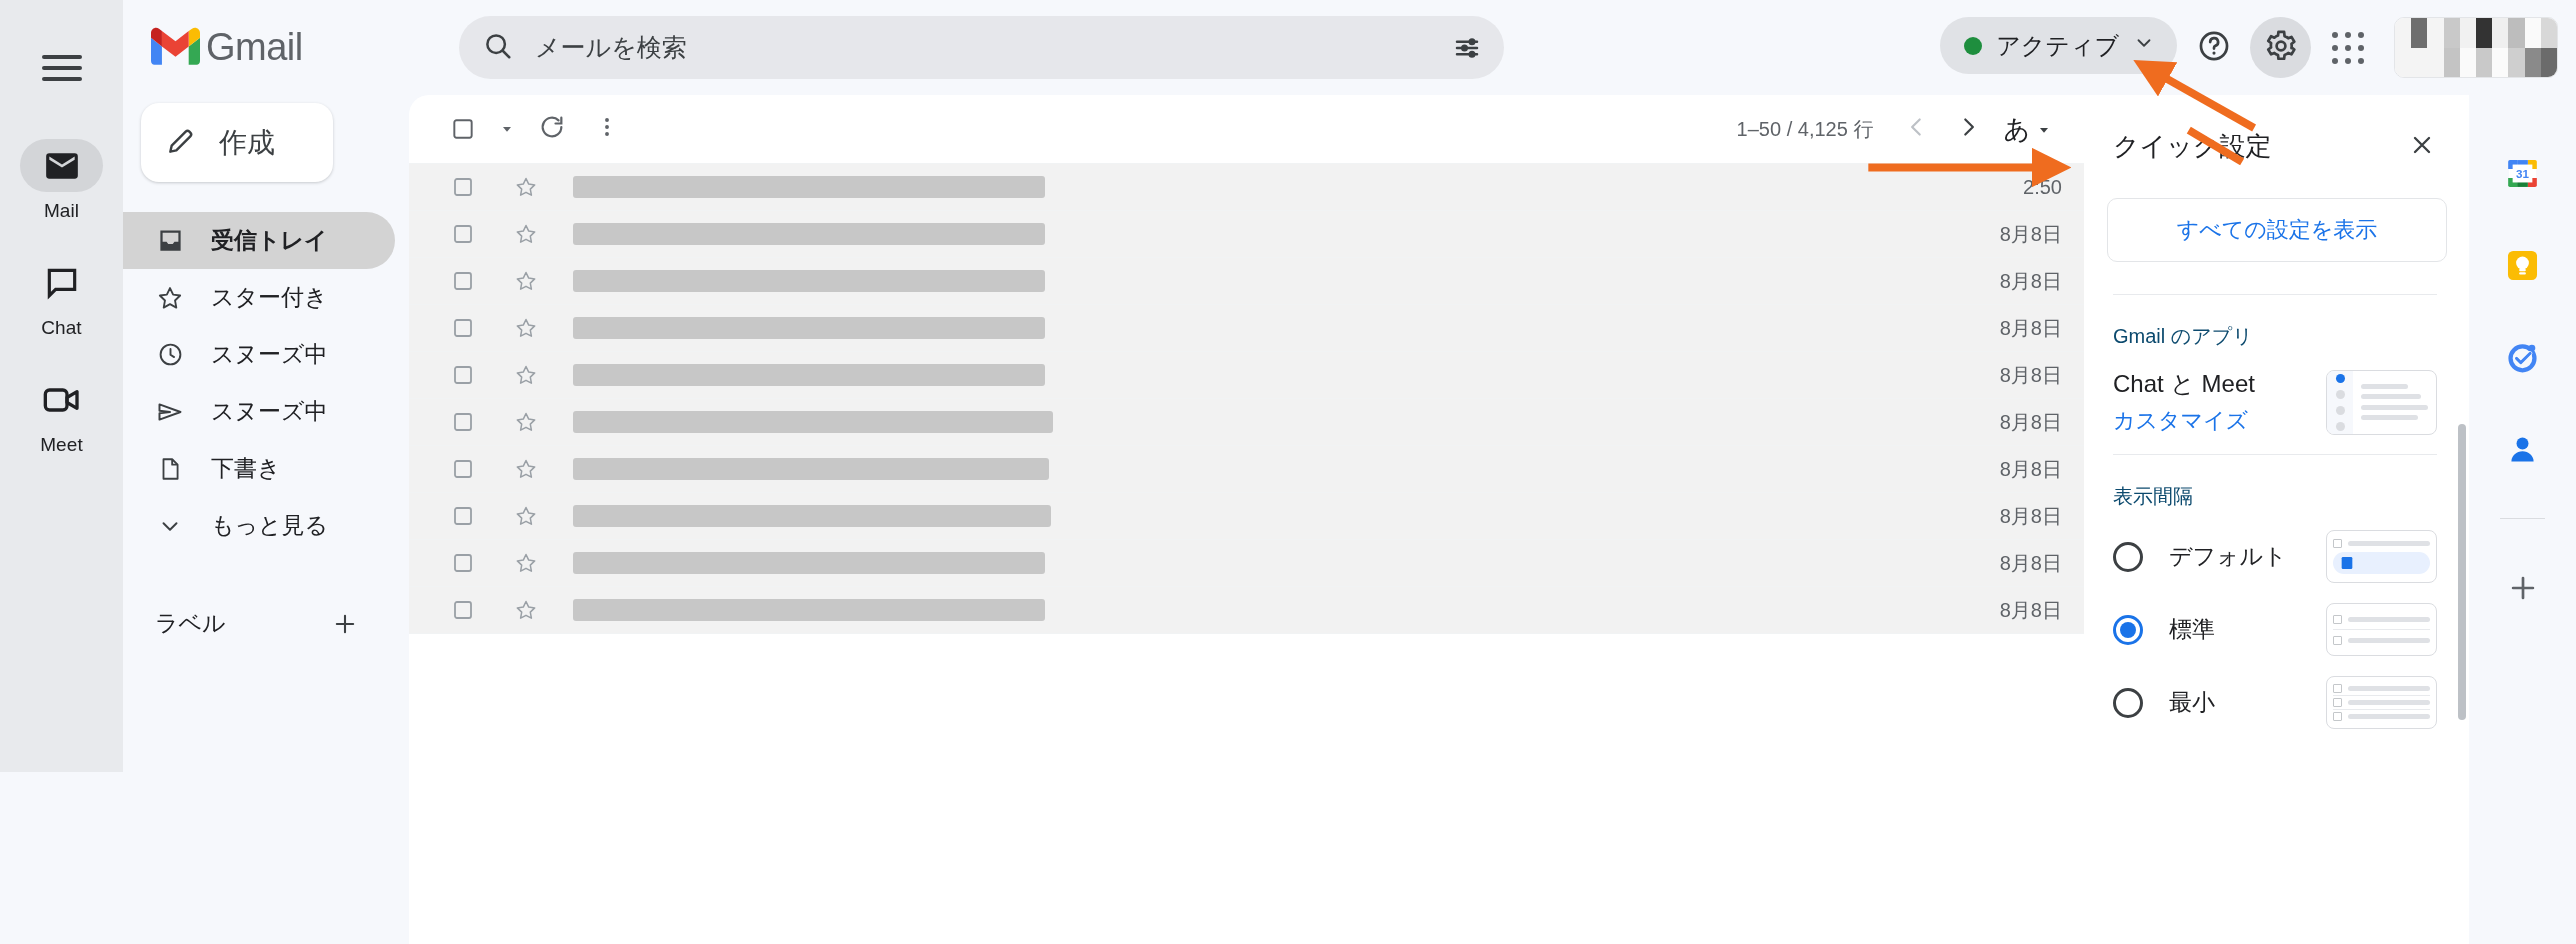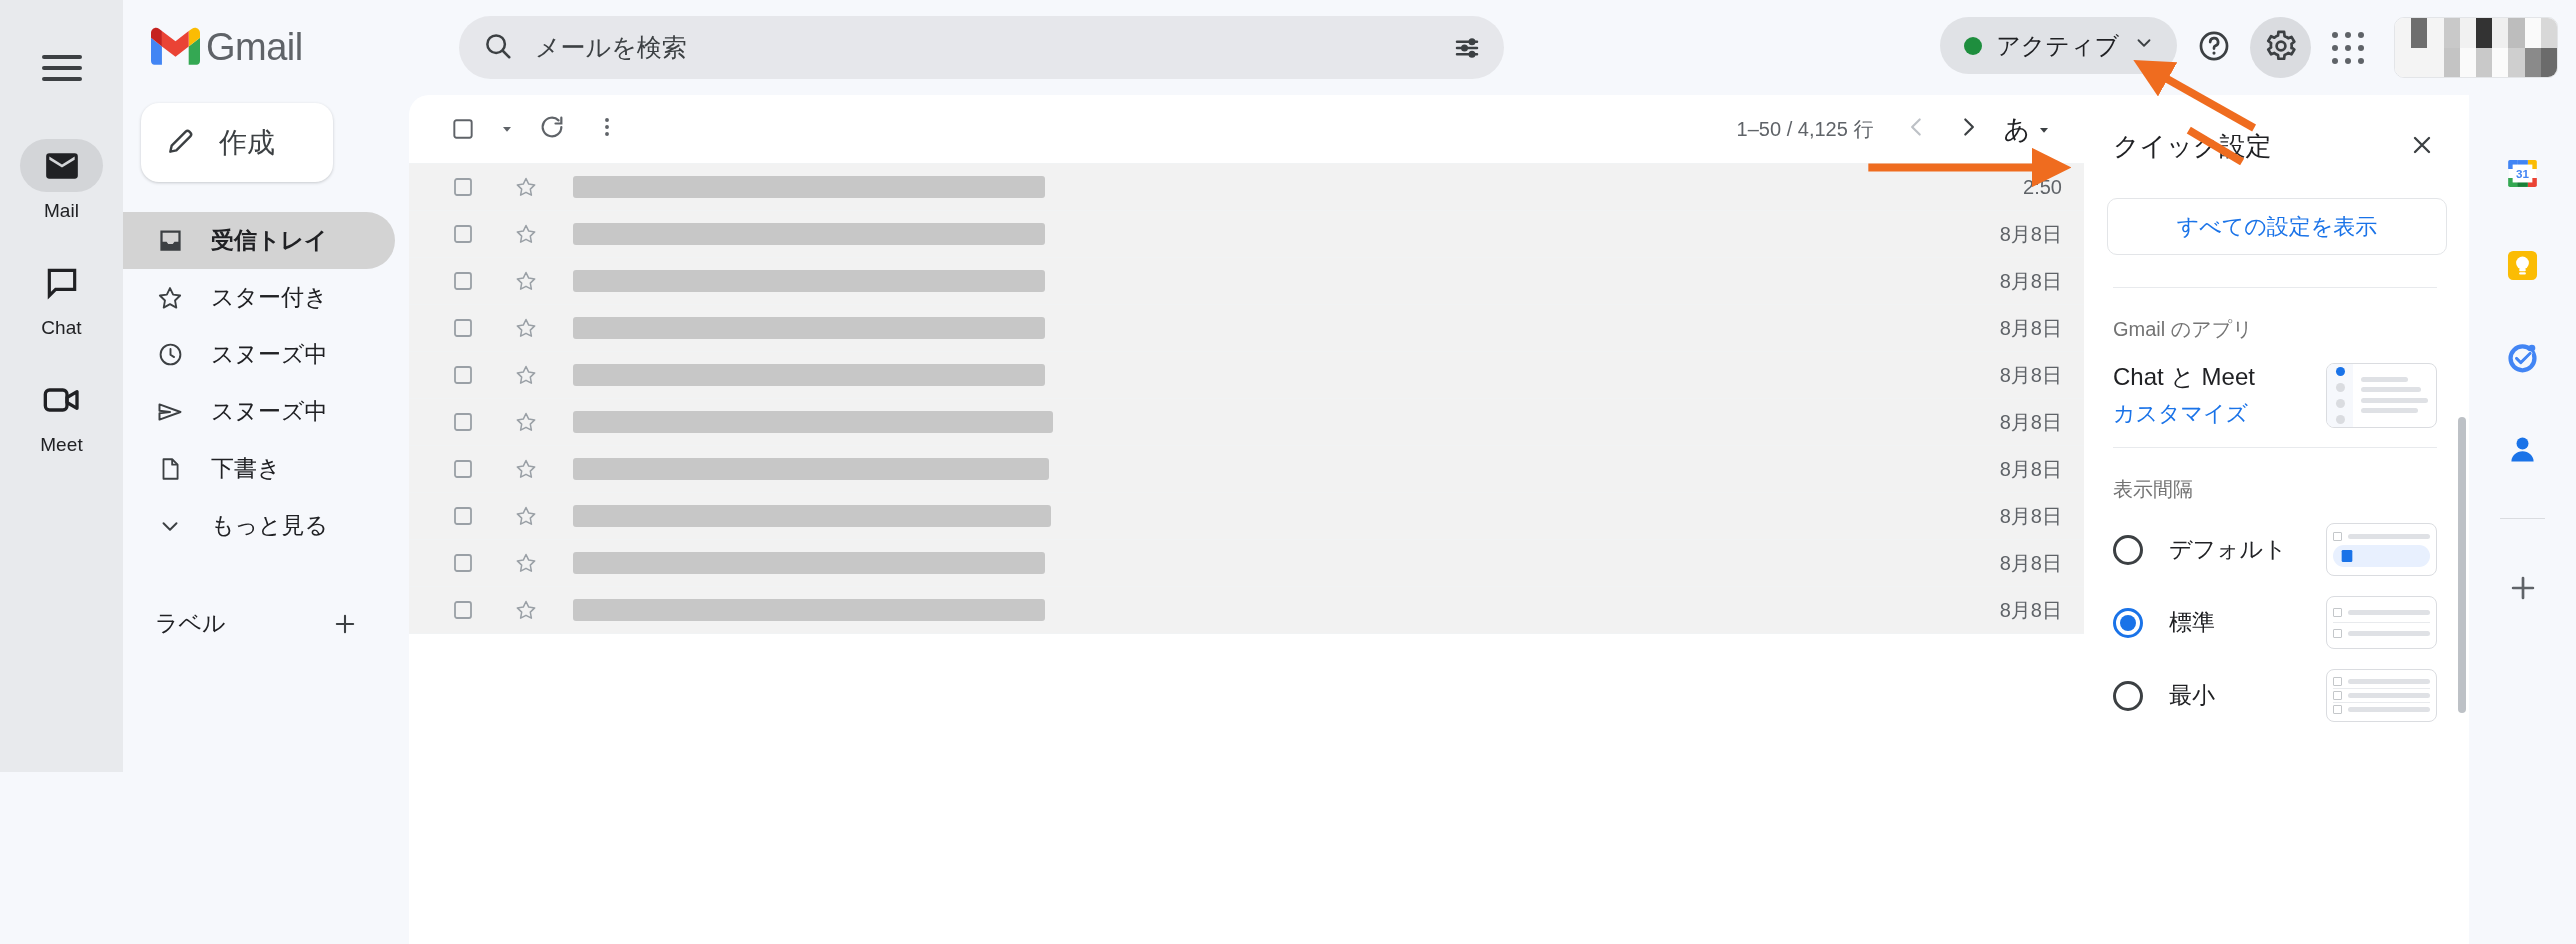--- a/index.html
+++ b/index.html
@@ -174,28 +174,28 @@
     border-left: 1px solid #fff;
   }
   .qs-head {
     display: flex; align-items: center; justify-content: space-between;
     padding: 26px 22px 14px 28px;
     gap: 13px;
   }
   .qs-title { font-size: 26px; color: #202124; }
   .qs-close { width: 51px; height: 51px; border-radius: 50%; display:flex; align-items:center; justify-content:center; cursor:pointer; }
   .qs-allsettings {
-    margin: 12px 22px 22px 22px; height: 57px;
+    margin: 12px 22px 22px 22px; height: 64px;
     border: 1px solid #e3e5e8; border-radius: 10px;
     display: flex; align-items: center; justify-content: center;
     color: #1a73e8; font-size: 22px; cursor: pointer; background: #fff;
   }
   .qs-scroll { flex: 1; overflow: hidden; padding: 0 4px 0 0; position: relative; }
   .qs-sectiontitle {
-    font-size: 20px; color: #737373;
+    font-size: 20px; color: #0c4a6e;
     padding: 18px 28px 10px 28px;
   }
   .qs-divider { height: 1px; background: #e8eaed; margin: 10px 28px; }
   .qs-row {
     display: flex; align-items: center; justify-content: space-between;
     padding: 8px 28px 8px 28px; min-height: 69px;
   }
   .qs-rowtext { display: flex; flex-direction: column; gap: 6px; }
   .qs-rowtitle { font-size: 24px; color: #202124; }
   .qs-rowlink { font-size: 22px; color: #1a73e8; cursor: pointer; }

